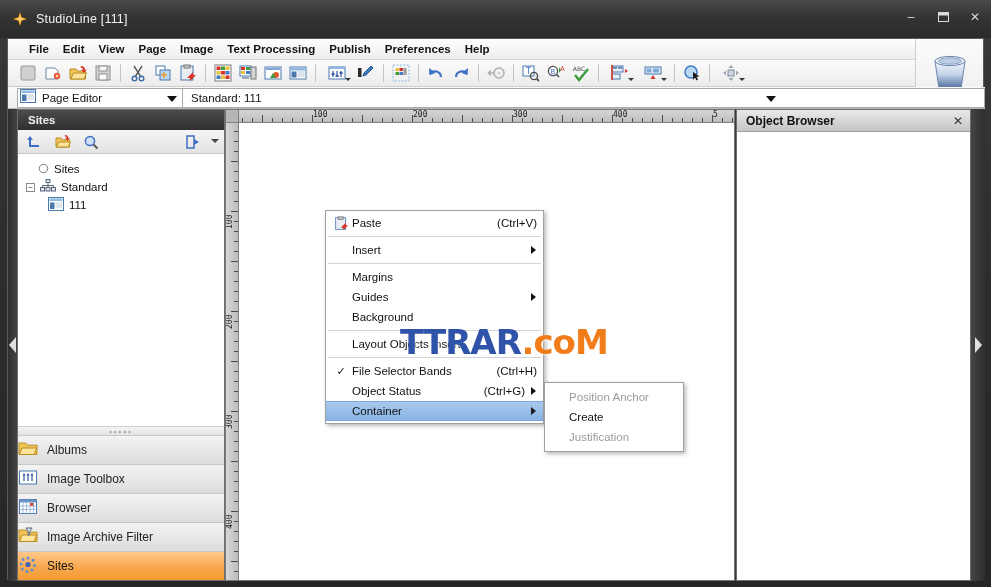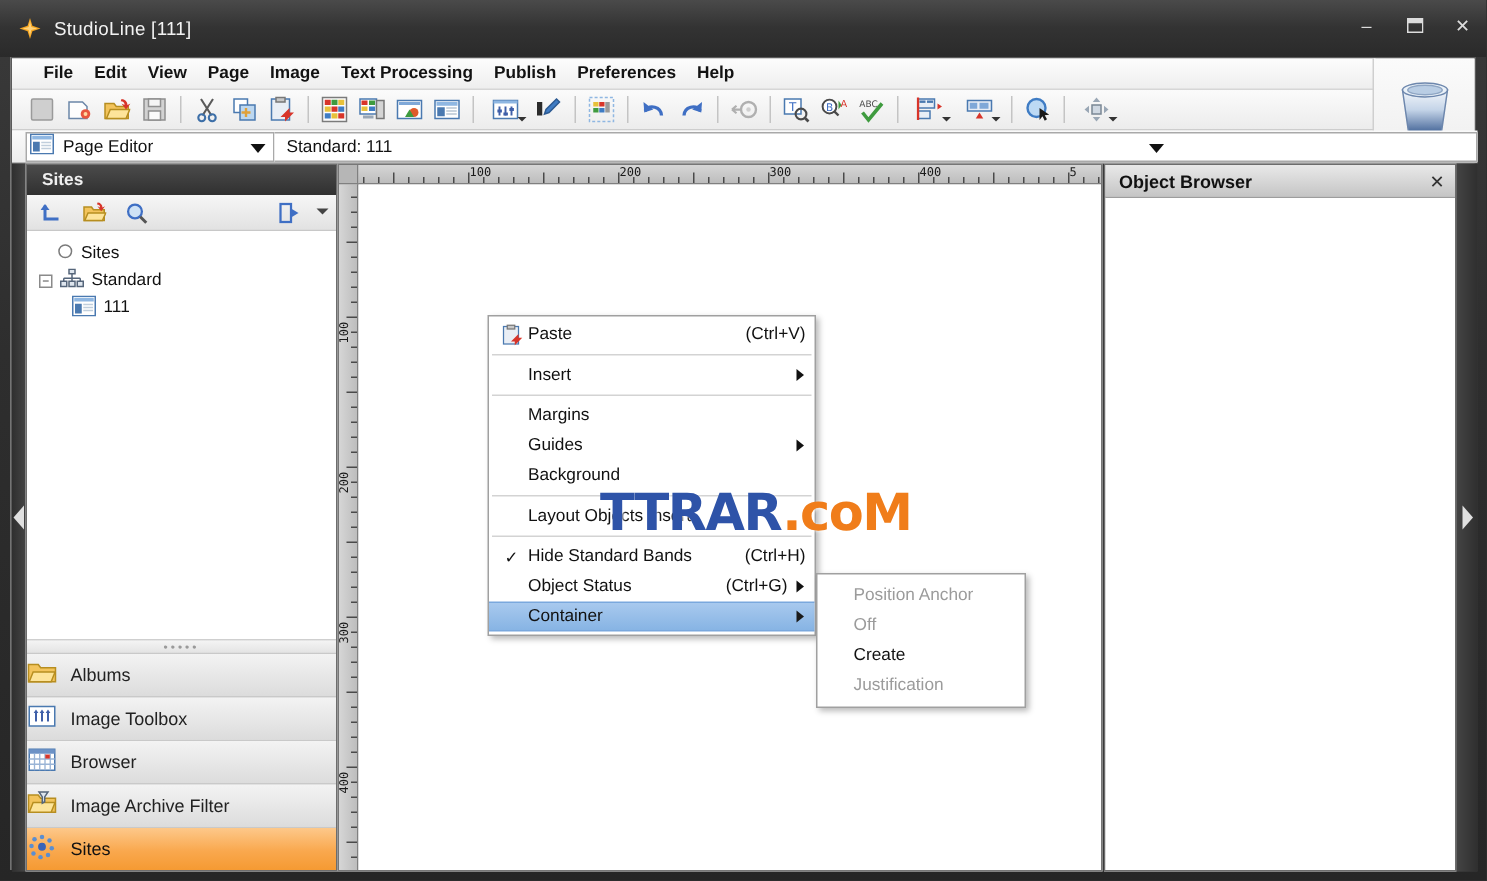--- a/index.html
+++ b/index.html
@@ -878,41 +878,40 @@
     <div class="ctx-sep"></div>
 
     <div class="ctx-row">
       <span class="ico"></span>
       <span class="lab">Layout Objects Insert</span>
     </div>
     <div class="ctx-sep"></div>
 
     <div class="ctx-row">
       <span class="check">✓</span>
-      <span class="lab">Hide Standard Bands</span>
+      <span class="lab">File Selector Bands</span>
       <span class="accel">(Ctrl+H)</span>
     </div>
 
     <div class="ctx-row">
       <span class="ico"></span>
       <span class="lab">Object Status</span>
       <span class="accel">(Ctrl+G)</span>
       <span class="sub-arrow"></span>
     </div>
 
     <div class="ctx-row sel">
       <span class="ico"></span>
       <span class="lab">Container</span>
       <span class="sub-arrow"></span>
     </div>
   </div>
 
   <div class="submenu">
     <div class="sub-row">Position Anchor</div>
-    <div class="sub-row">Off</div>
     <div class="sub-row enabled">Create</div>
     <div class="sub-row">Justification</div>
   </div>
 
   <div class="watermark">
     <span class="wm-a">TTRAR</span><span class="wm-b">.coM</span>
   </div>
 </div>
 
 </body></html>

